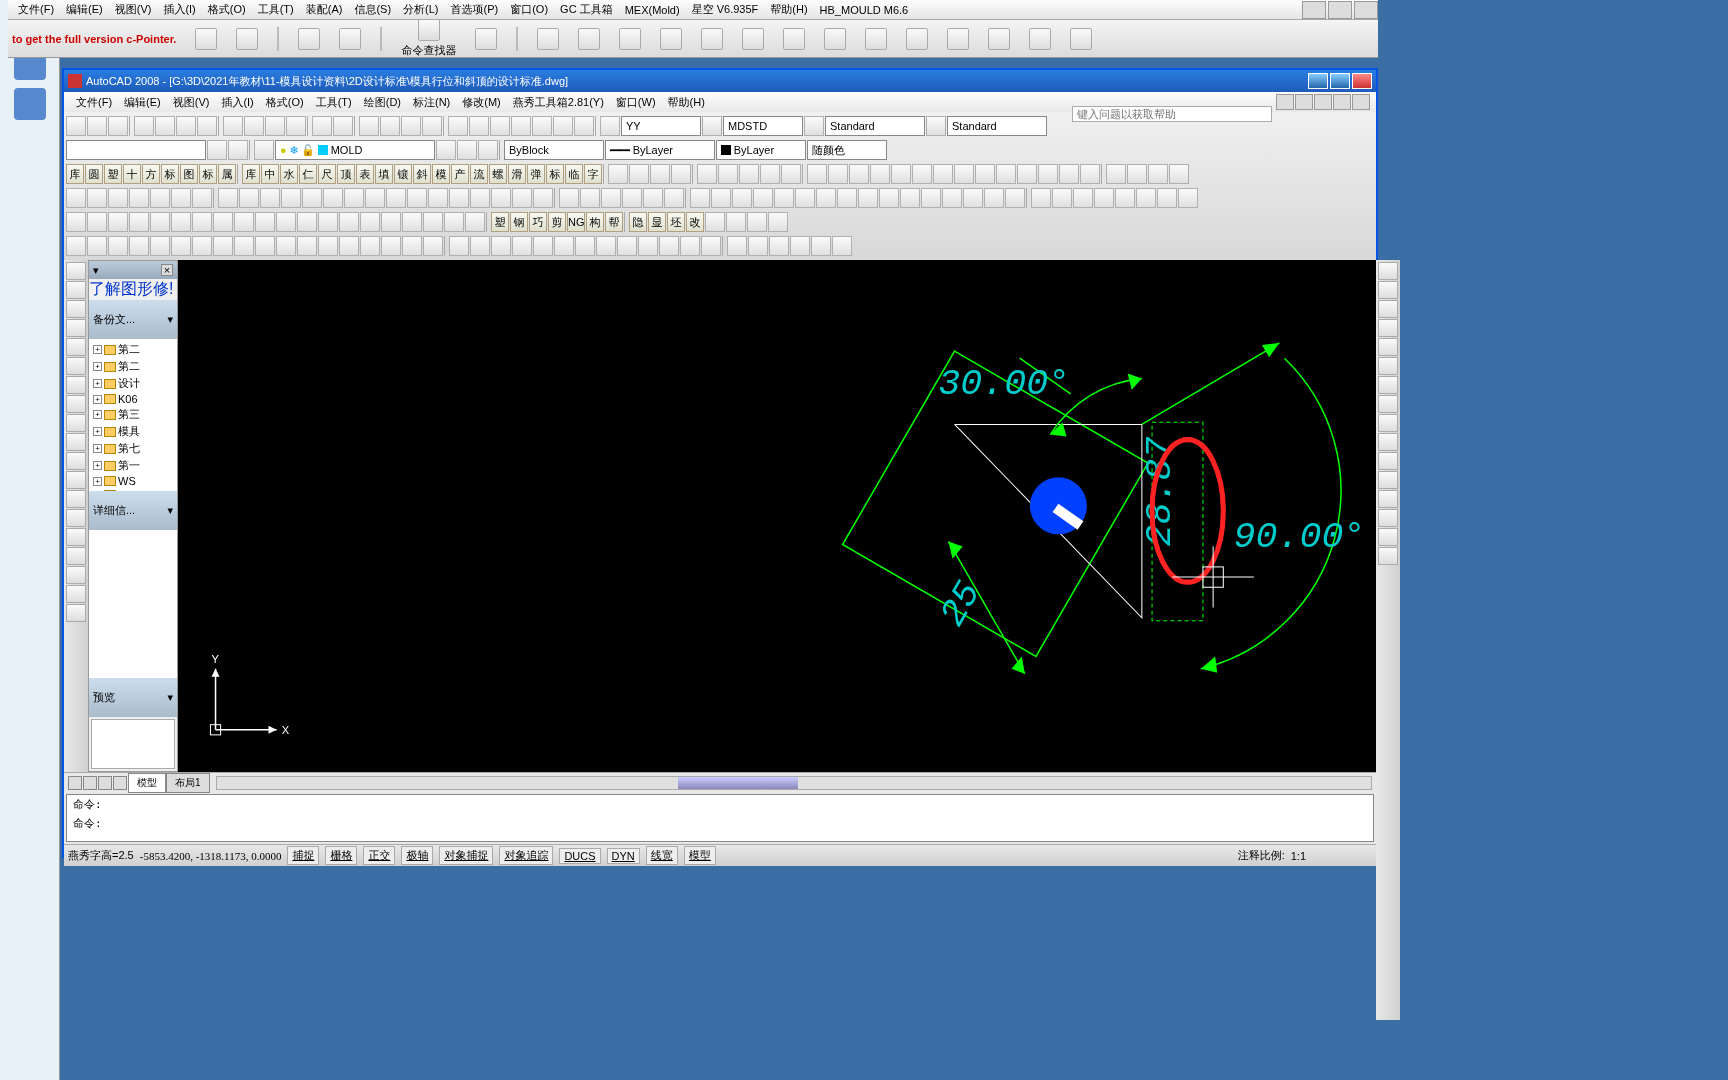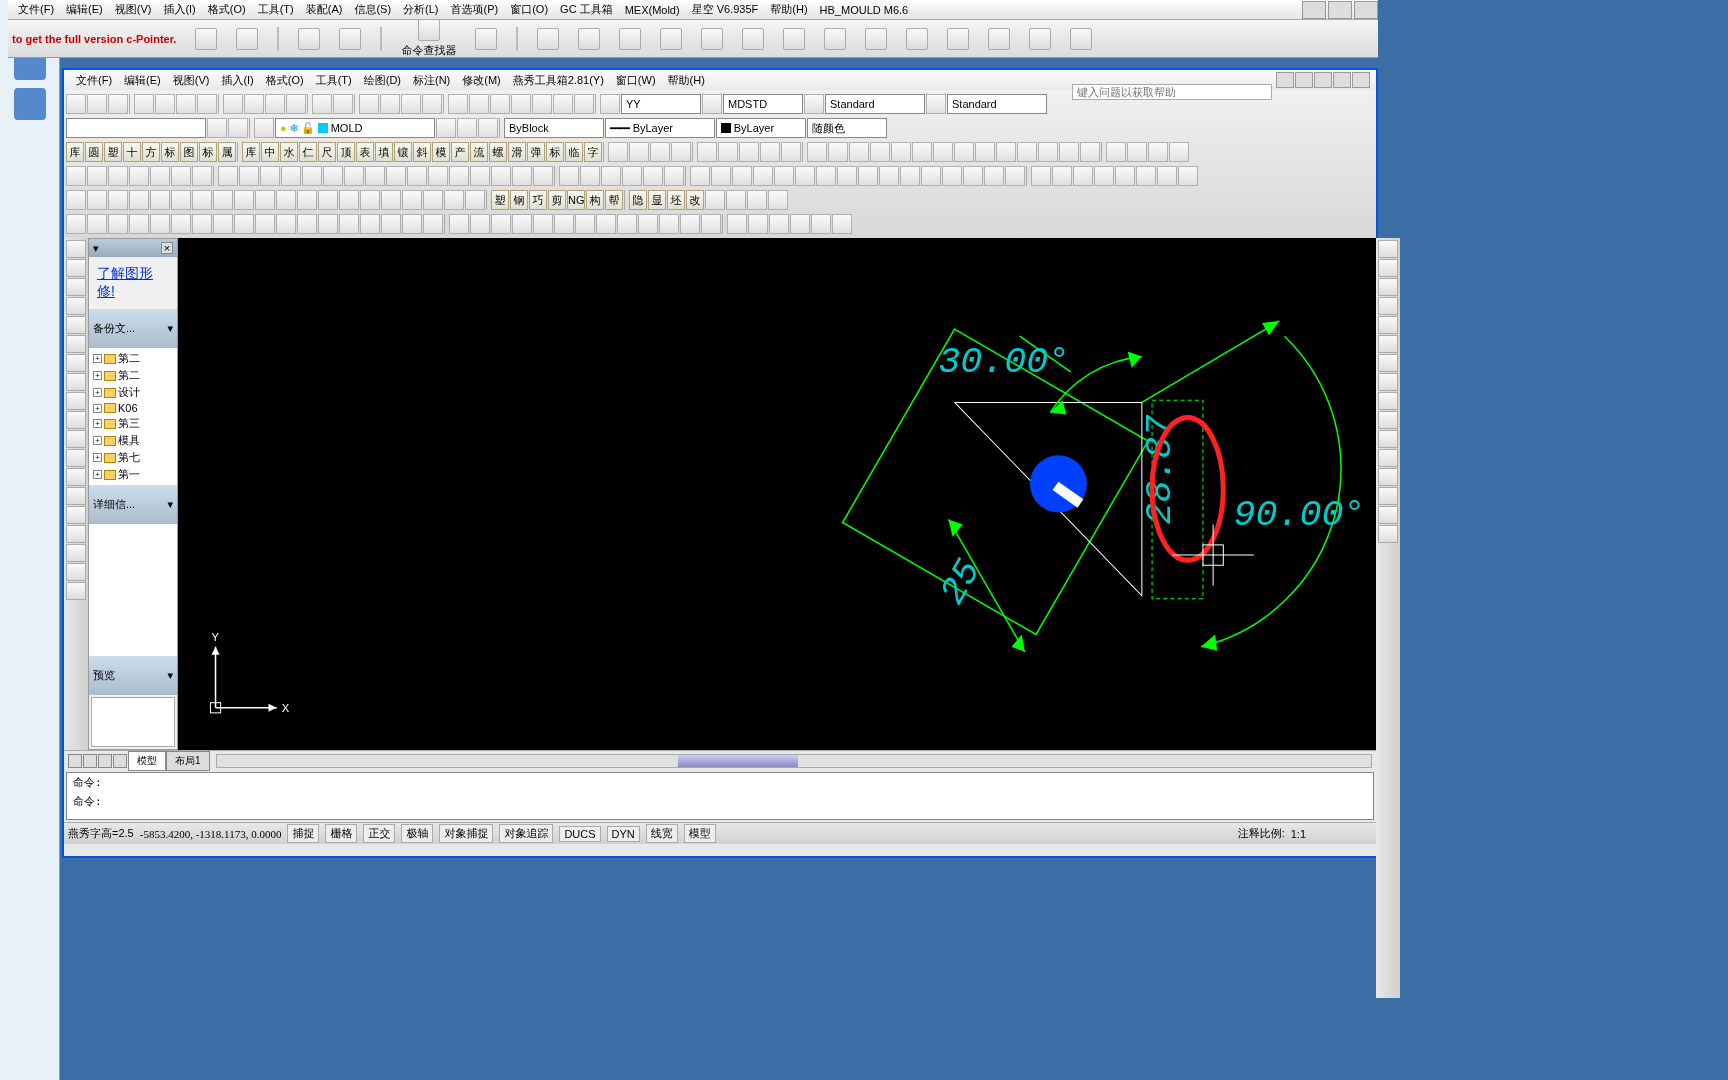--- a/index.html
+++ b/index.html
@@ -46,21 +46,21 @@
 .cad-tb-row .color { width: 90px; }
 .cad-tb-row .han { width: 18px; height: 20px; background: linear-gradient(#f8f8f0,#e0e0d0); border: 1px solid #b0a080; text-align: center; line-height: 18px; font-size: 11px; flex-shrink: 0; }
 
 .work-area { display: flex; height: 512px; position: relative; }
 .left-draw-bar { width: 24px; background: linear-gradient(90deg,#e8e8e8,#d0d0d0); display: flex; flex-direction: column; gap: 1px; padding: 2px; }
 .left-draw-bar .tb { width: 20px; height: 18px; background: linear-gradient(#fafafa,#ddd); border: 1px solid #aaa; }
 
 .palette { width: 90px; background: #f0f0f0; border: 1px solid #999; display: flex; flex-direction: column; }
 .palette-hdr { background: linear-gradient(#bcd,#9ab); height: 18px; display: flex; align-items: center; padding: 0 4px; font-size: 10px; }
 .palette-hdr .x { margin-left: auto; width: 12px; height: 12px; background: #ddd; border: 1px solid #888; text-align: center; line-height: 10px; }
-.palette-link { color: #0033cc; text-decoration: underline; padding: 8px; font-size: 14px; cursor: pointer; }
+.palette-link { color: #0033cc; padding: 0; font-size: 16px; cursor: pointer; }
 .palette-section { background: linear-gradient(#cde,#abc); padding: 12px 4px; font-size: 10px; display: flex; align-items: center; }
 .palette-section .arrow { margin-left: auto; }
 .tree { flex: 1; background: #fff; overflow: auto; font-size: 10px; padding: 2px; }
 .tree-item { padding: 1px 2px; display: flex; align-items: center; gap: 2px; white-space: nowrap; }
 .tree-item .pm { width: 9px; height: 9px; border: 1px solid #888; text-align: center; line-height: 7px; font-size: 8px; }
 .tree-item .folder { width: 12px; height: 10px; background: #fc6; border: 1px solid #a80; }
 .preview-box { height: 50px; background: #fff; border: 1px solid #aaa; margin: 2px; }
 
 .viewport { flex: 1; background: #000; position: relative; overflow: hidden; padding-left: 7px; }
 .viewport svg { width: 100%; height: 100%; }
@@ -70,21 +70,21 @@
 .tabstrip .tab { padding: 2px 8px; background: #fff; border: 1px solid #888; font-size: 10px; }
 .tabstrip .tab.inactive { background: #ddd; }
 .tabstrip .scrollbar { flex: 1; margin-left: 6px; height: 14px; background: #e0e0e0; border: 1px solid #aaa; position: relative; }
 .tabstrip .scrollbar .thumb { position: absolute; left: 40%; width: 120px; height: 100%; background: linear-gradient(#ccf,#88b); }
 
 .cmdline { background: #fff; border: 1px solid #888; margin: 2px; height: 48px; overflow: hidden; }
 .cmdline div { padding: 2px 6px; font-family: monospace; font-size: 11px; }
 
 .statusbar { height: 22px; background: linear-gradient(#e8e8e8,#d0d0d0); display: flex; align-items: center; padding: 0 4px; gap: 6px; font-size: 10px; border-top: 1px solid #aaa; }
 .statusbar .coords { font-family: Liberation Serif, serif; }
-.statusbar .toggle { padding: 1px 4px; border: 1px solid #aaa; background: #eee; }
+.statusbar .toggle { padding: 1px 4px; border: 1px solid #aaa; background: #eee; text-decoration: underline; }
 
 .right-toolbar { position: absolute; right: -24px; top: 0; width: 24px; height: 760px; background: linear-gradient(90deg,#e8e8e8,#d0d0d0); display: flex; flex-direction: column; gap: 1px; padding: 2px; }
 .right-toolbar .tb { width: 20px; height: 18px; background: linear-gradient(#fafafa,#ddd); border: 1px solid #aaa; }
 
 .dim-text { font-family: "Courier New", monospace; font-style: italic; fill: #00cccc; font-size: 36px; }
 .dim-line { stroke: #00ff00; stroke-width: 1.5; fill: none; }
 .sketch-line { stroke: #ffffff; stroke-width: 1; fill: none; }
 .arrow { fill: #00ff00; }
 .red-annot { stroke: #ff2222; stroke-width: 5; fill: none; }
 .sel-dash { stroke: #00ff00; stroke-width: 1; stroke-dasharray: 4 3; fill: none; }
@@ -146,20 +146,29 @@
   <div class="tb-btn"></div>
   <div class="tb-btn"></div>
   <div class="tb-btn"></div>
   <div class="tb-btn"></div>
   <div class="tb-btn"></div>
   <div class="tb-btn"></div>
   <div class="tb-btn"></div>
 </div>
 
 <div class="cad-window">
+  <div class="cad-titlebar">
+    <span style="width:14px;height:14px;background:#c33;margin-right:4px;"></span>
+    <span class="title">AutoCAD 2008 - [G:\3D\2021年教材\11-模具设计资料\2D设计标准\模具行位和斜顶的设计标准.dwg]</span>
+    <div class="winbtns">
+      <div class="min"></div>
+      <div class="max"></div>
+      <div></div>
+    </div>
+  </div>
 
   <div class="cad-menubar">
     <span>文件(F)</span>
     <span>编辑(E)</span>
     <span>视图(V)</span>
     <span>插入(I)</span>
     <span>格式(O)</span>
     <span>工具(T)</span>
     <span>绘图(D)</span>
     <span>标注(N)</span>

